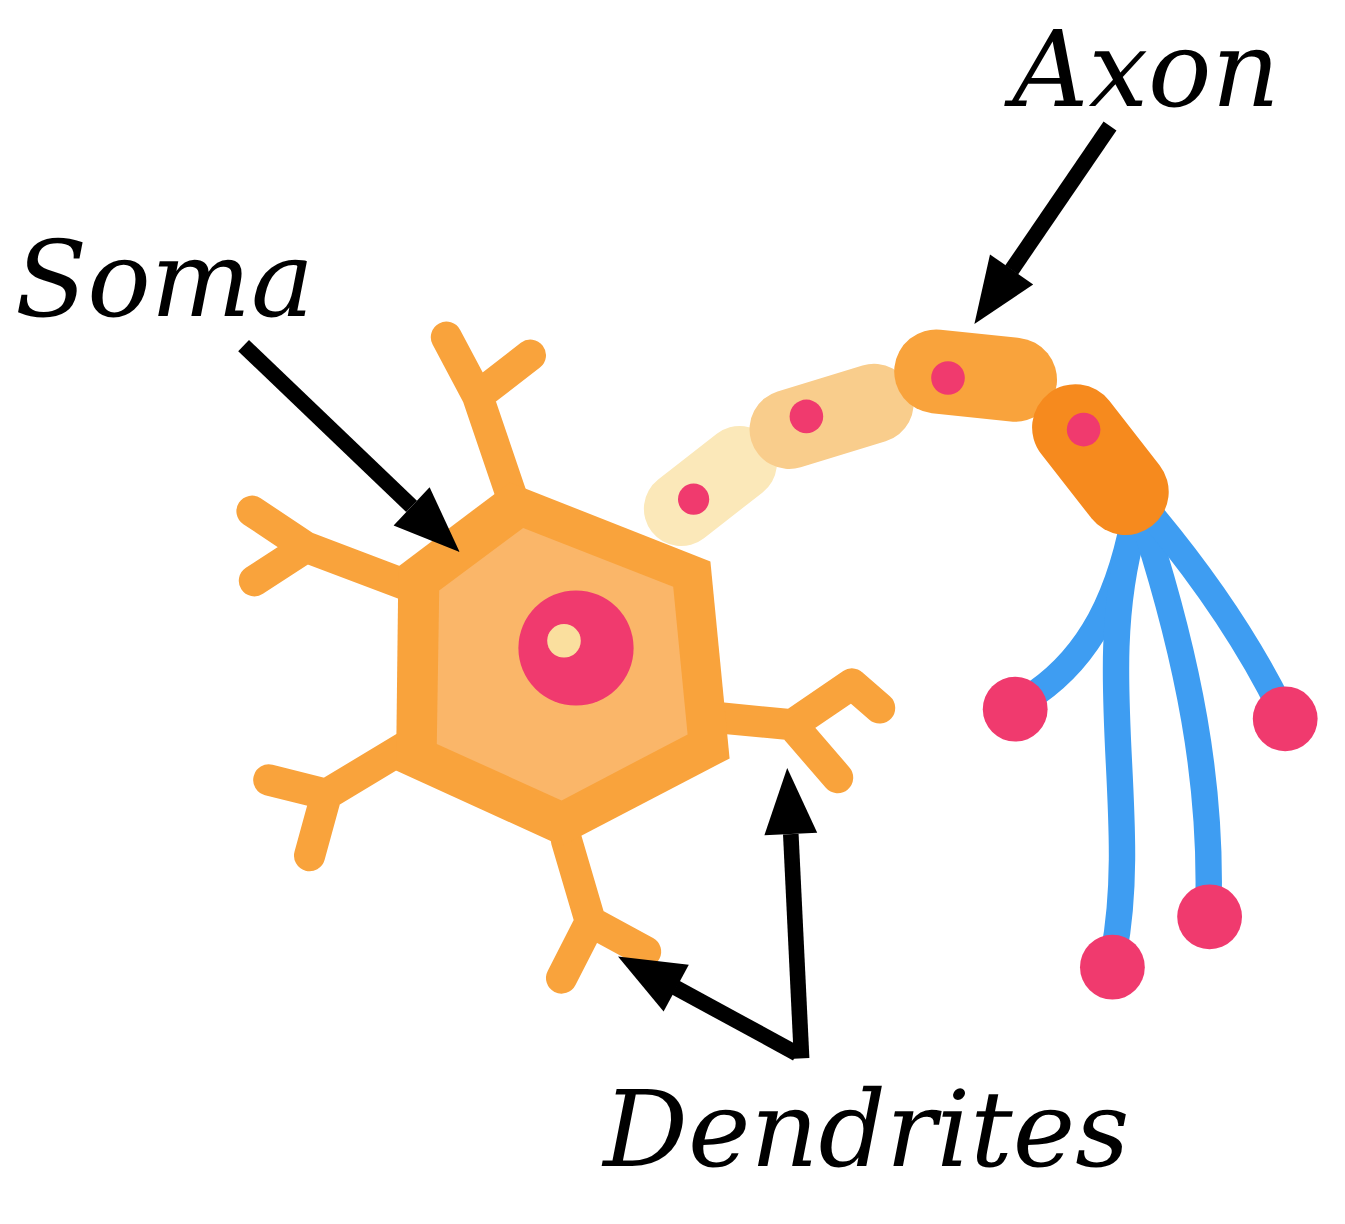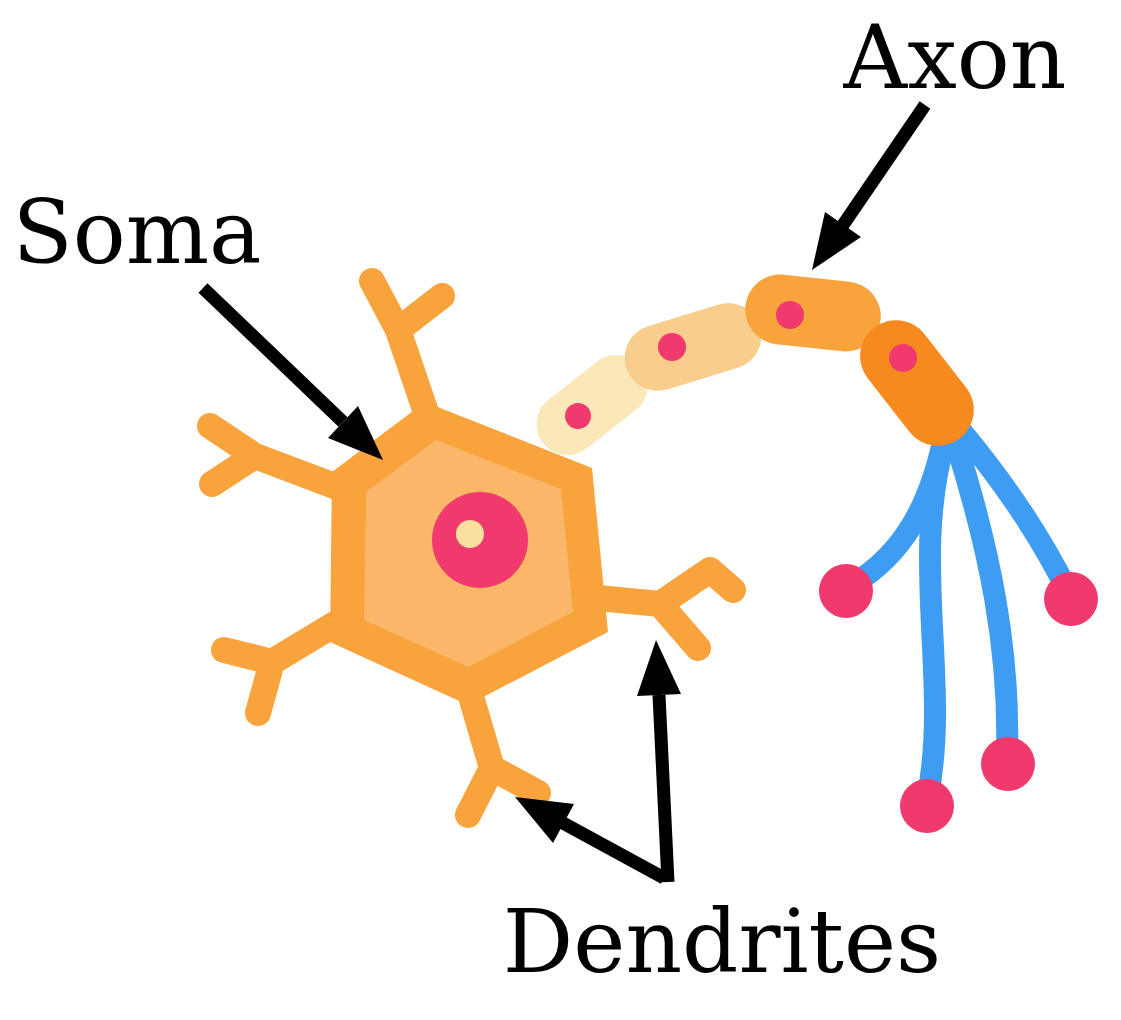--- a/index.html
+++ b/index.html
@@ -6,20 +6,21 @@
     margin: 0;
     padding: 0;
     background: #ffffff;
   }
   .stage {
     position: relative;
     width: 1121px;
     height: 1020px;
     background: #ffffff;
     overflow: hidden;
+    font-style: italic;
   }
   svg { display: block; }
   .diagram-label {
     font-family: "DejaVu Serif", "Liberation Serif", serif;
     font-size: 88px;
     fill: #000000;
   }
   .dendrite {
     fill: none;
     stroke-width: 26px;

